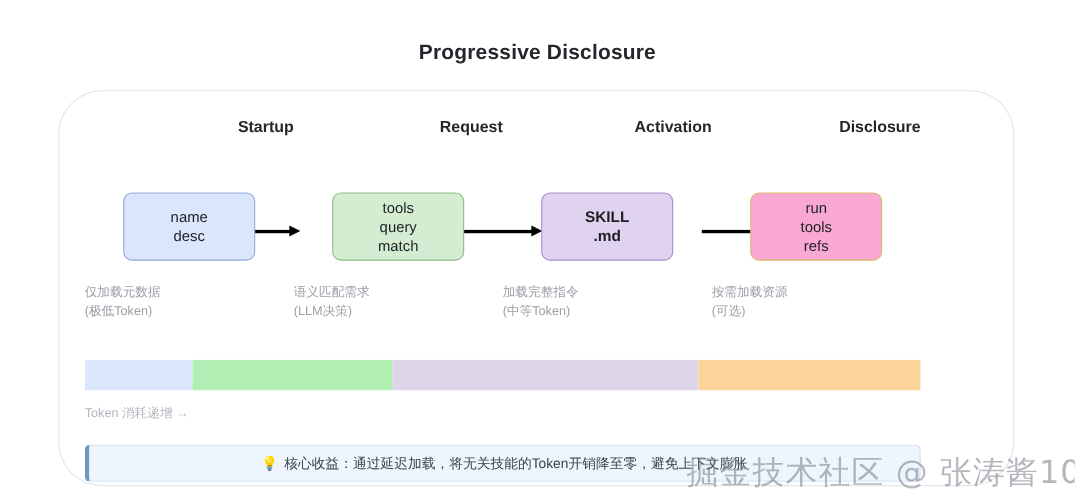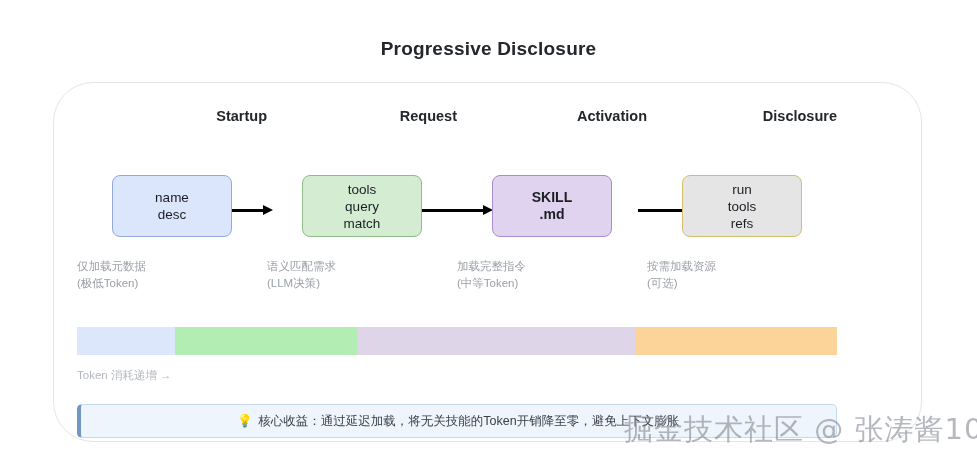--- a/index.html
+++ b/index.html
@@ -252,21 +252,21 @@
         <span class="node-line">match</span>
       </div>
     </div>
     <div class="node-cell">
       <div class="node-box box-purple bold" style="background: rgb(224, 211, 239); border-color: rgb(169, 140, 203); text-align: center;">
         <span class="node-line">SKILL</span>
         <span class="node-line">.md</span>
       </div>
     </div>
     <div class="node-cell">
-      <div class="node-box box-yellow" style="background: #e5e5e5; border-color: rgb(214, 189, 107);">
+      <div class="node-box box-yellow" style="background: #f9a8d4; border-color: rgb(214, 189, 107);">
         <span class="node-line">run</span>
         <span class="node-line">tools</span>
         <span class="node-line">refs</span>
       </div>
     </div>
   </div>
 
   <div class="captions-row">
     <div class="caption-cell">
       <div>仅加载元数据</div>

